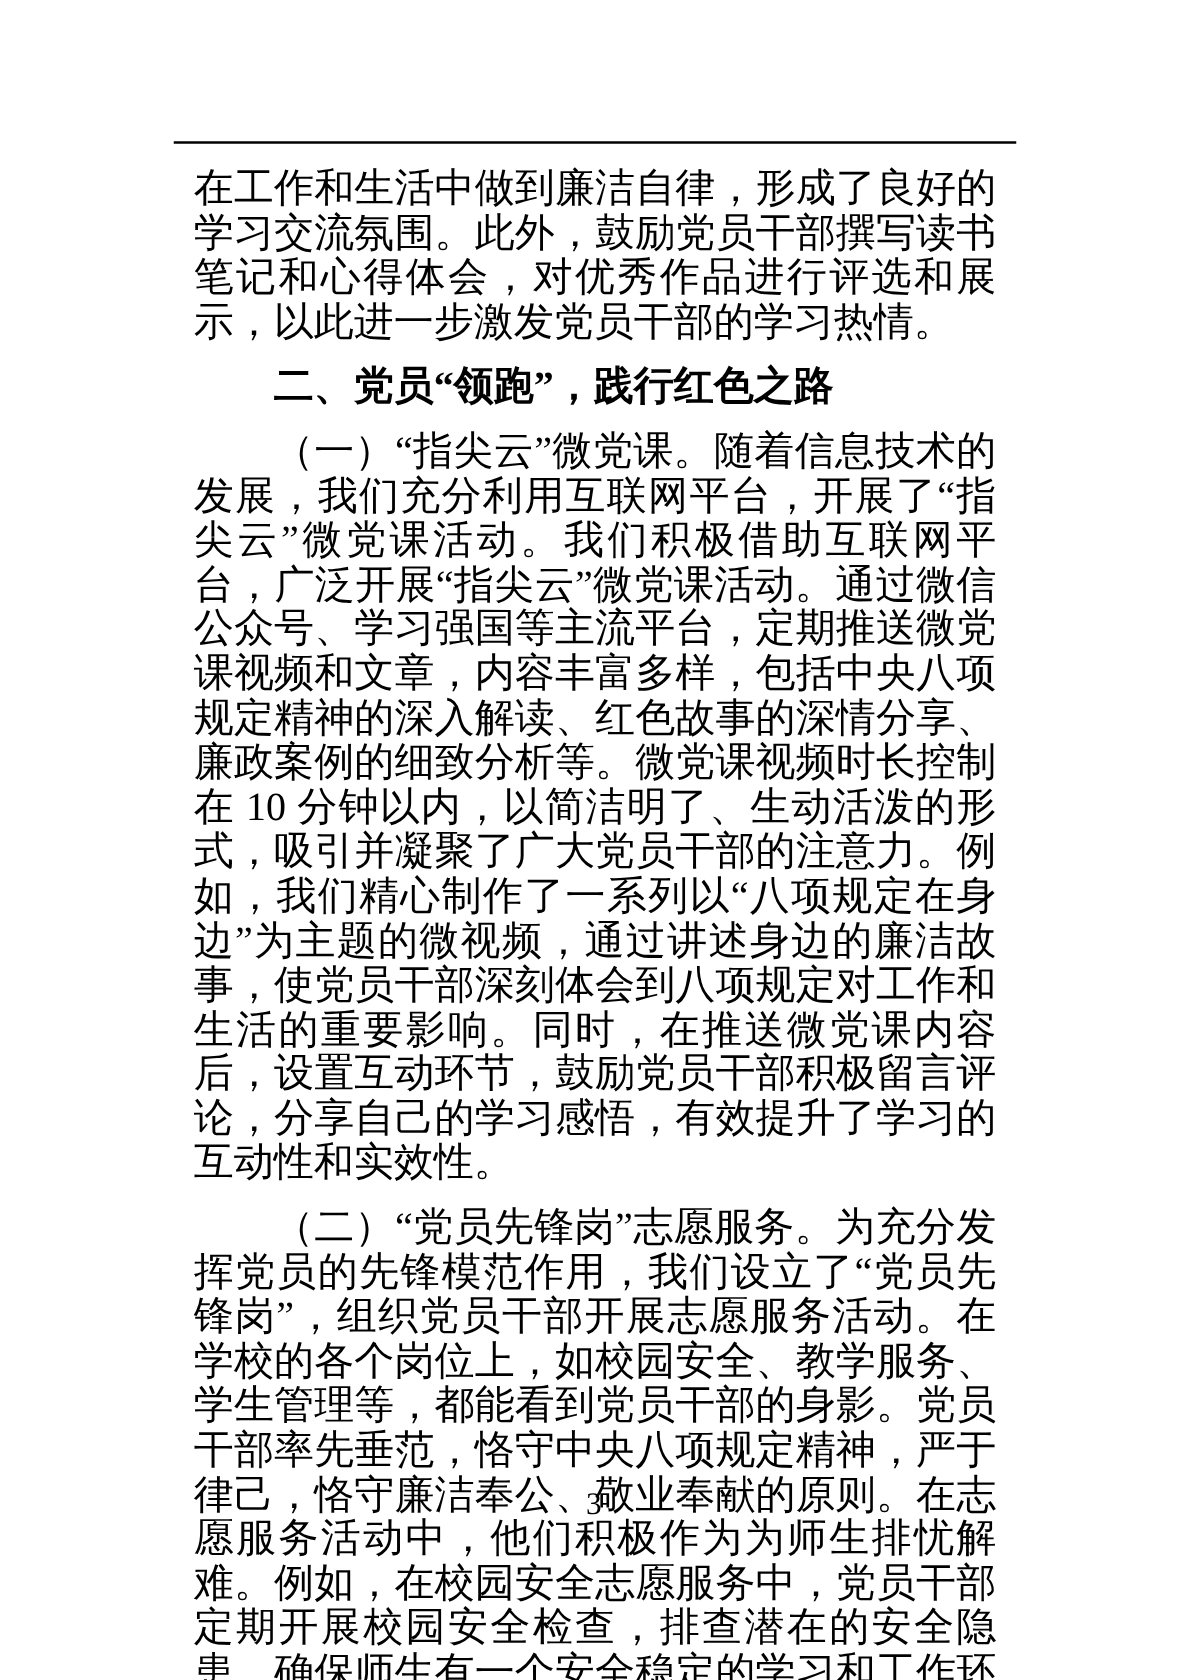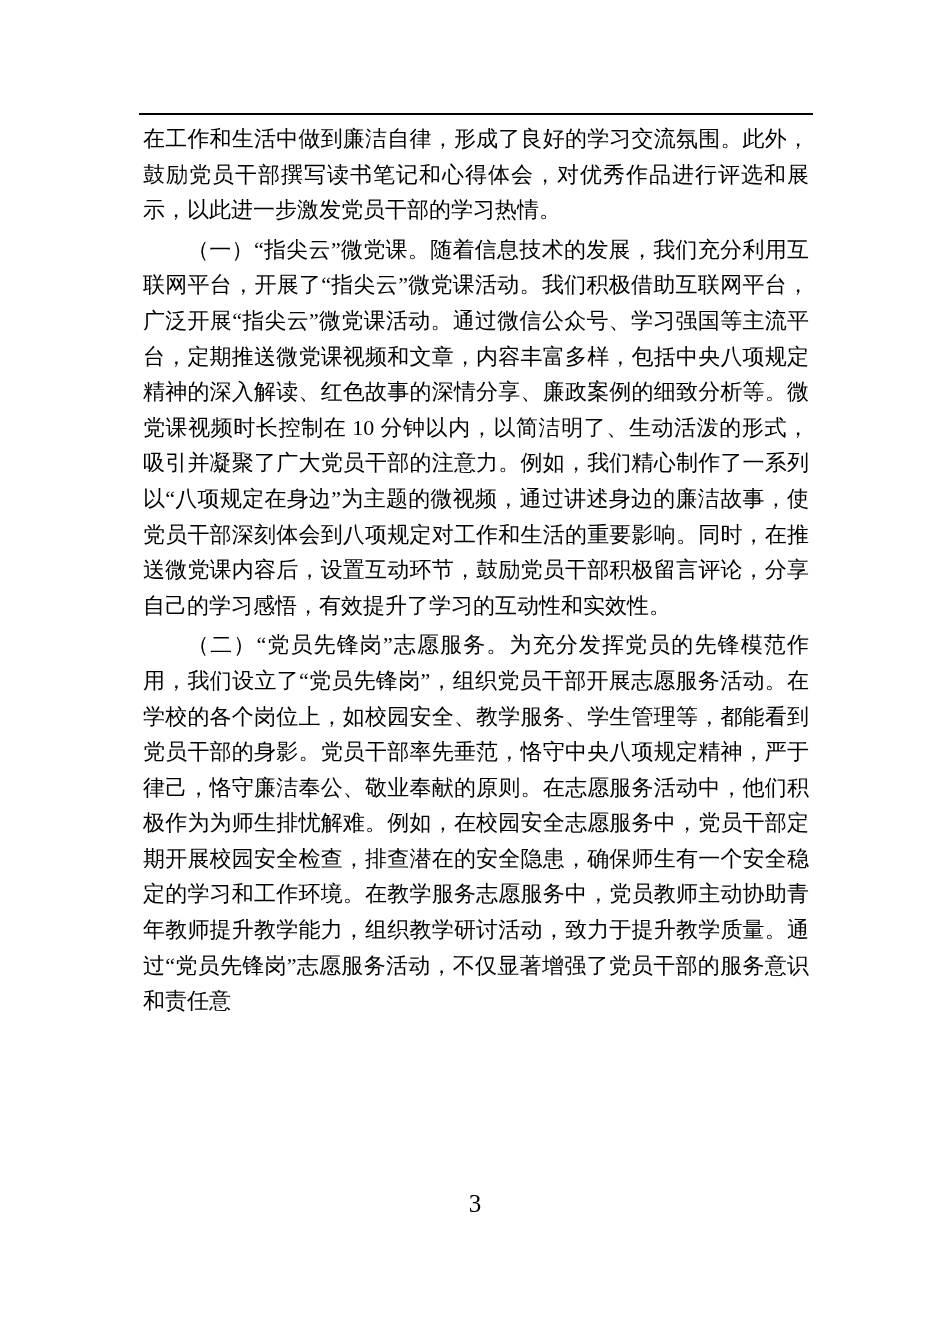--- a/index.html
+++ b/index.html
@@ -24,22 +24,22 @@
     height: 0;
     border-top: 2px solid #000000;
   }
   .content {
     position: absolute;
     left: 139px;
     top: 117px;
     width: 674px;
   }
   .para {
-    margin: 4px;
-    font-size: 22px;
+    margin: 16px;
+    font-size: 32px;
     line-height: 35.6px;
     text-align: justify;
     text-justify: inter-ideograph;
     word-break: break-all;
   }
   .indent {
     text-indent: 2em;
   }
   .heading {
     font-weight: bold;
@@ -57,20 +57,21 @@
   }
 </style>
 </head>
 <body>
 
 <div class="page">
   <div class="header-rule"></div>
 
   <div class="content">
     <p class="para">在工作和生活中做到廉洁自律，形成了良好的学习交流氛围。此外，鼓励党员干部撰写读书笔记和心得体会，对优秀作品进行评选和展示，以此进一步激发党员干部的学习热情。</p>
+    <p class="para indent heading">二、党员“领跑”，践行红色之路</p>
     <p class="para indent">（一）“指尖云”微党课。随着信息技术的发展，我们充分利用互联网平台，开展了“指尖云”微党课活动。我们积极借助互联网平台，广泛开展“指尖云”微党课活动。通过微信公众号、学习强国等主流平台，定期推送微党课视频和文章，内容丰富多样，包括中央八项规定精神的深入解读、红色故事的深情分享、廉政案例的细致分析等。微党课视频时长控制在 10 分钟以内，以简洁明了、生动活泼的形式，吸引并凝聚了广大党员干部的注意力。例如，我们精心制作了一系列以“八项规定在身边”为主题的微视频，通过讲述身边的廉洁故事，使党员干部深刻体会到八项规定对工作和生活的重要影响。同时，在推送微党课内容后，设置互动环节，鼓励党员干部积极留言评论，分享自己的学习感悟，有效提升了学习的互动性和实效性。</p>
     <p class="para indent">（二）“党员先锋岗”志愿服务。为充分发挥党员的先锋模范作用，我们设立了“党员先锋岗”，组织党员干部开展志愿服务活动。在学校的各个岗位上，如校园安全、教学服务、学生管理等，都能看到党员干部的身影。党员干部率先垂范，恪守中央八项规定精神，严于律己，恪守廉洁奉公、敬业奉献的原则。在志愿服务活动中，他们积极作为为师生排忧解难。例如，在校园安全志愿服务中，党员干部定期开展校园安全检查，排查潜在的安全隐患，确保师生有一个安全稳定的学习和工作环境。在教学服务志愿服务中，党员教师主动协助青年教师提升教学能力，组织教学研讨活动，致力于提升教学质量。通过“党员先锋岗”志愿服务活动，不仅显著增强了党员干部的服务意识和责任意</p>
   </div>
 
   <div class="footer">
     <span class="page-number">3</span>
   </div>
 </div>
 
 </body></html>

